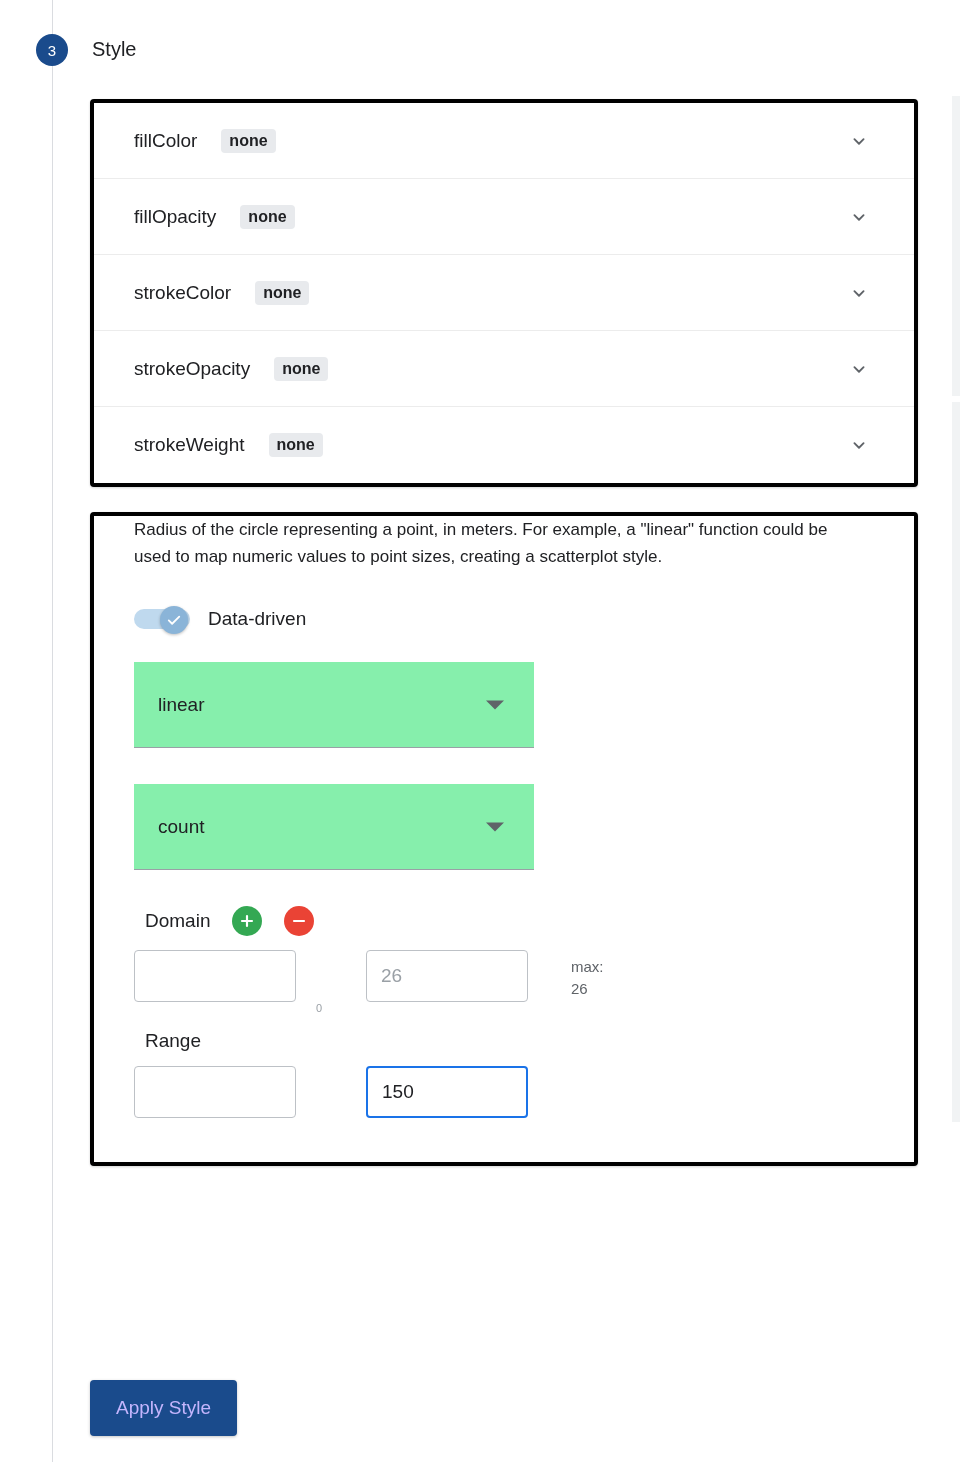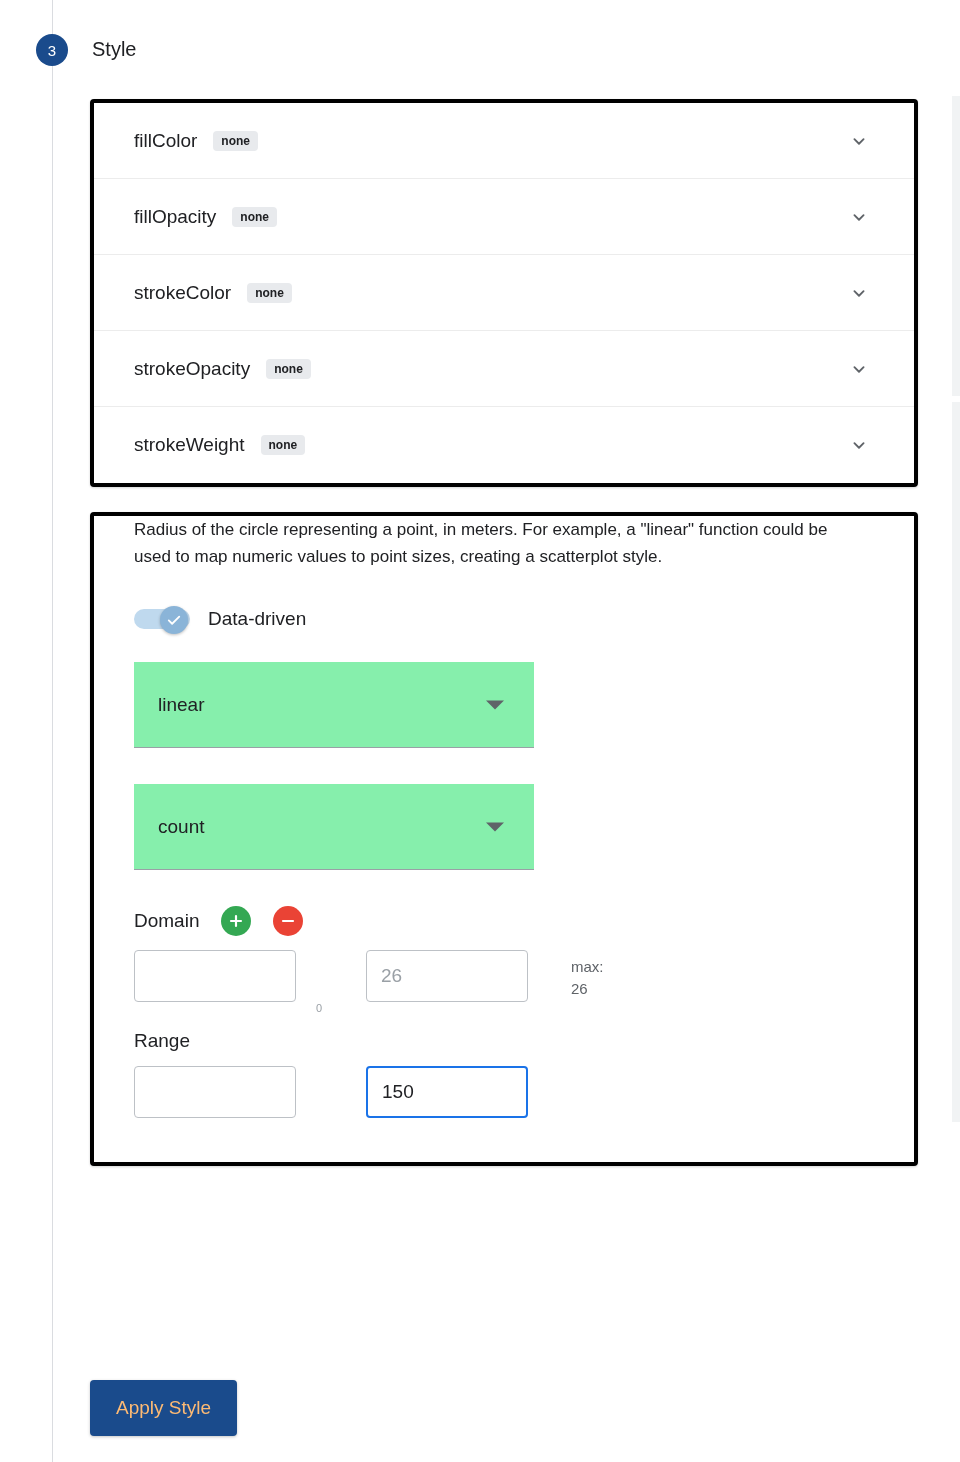--- a/index.html
+++ b/index.html
@@ -82,24 +82,24 @@
     box-sizing: border-box;
     border-bottom: 1px solid #ececec;
     cursor: pointer;
   }
   .style-row:last-child { border-bottom: none; }
   .style-row .row-label {
     font-size: 19px;
     color: #202124;
   }
   .pill {
-    margin-left: 16px;
+    margin-left: 24px;
     background: #e8eaed;
     color: #202124;
-    font-size: 12px;
+    font-size: 16px;
     font-weight: bold;
     border-radius: 4px;
     padding: 4px 8px;
     line-height: 1;
     display: inline-block;
   }
   .pill-blue {
     background: #1a4b8c;
     color: #ffffff;
   }
@@ -210,20 +210,21 @@
   
   .field-head {
     display: flex;
     align-items: center;
     margin-top: 28px;
     margin-bottom: 14px;
   }
   .field-head .fh-label {
     font-size: 19px;
     color: #202124;
+    margin-left: 11px;
   }
   .circle-btn {
     width: 30px;
     height: 30px;
     border-radius: 50%;
     margin-left: 22px;
     display: flex;
     align-items: center;
     justify-content: center;
     cursor: pointer;
@@ -273,21 +274,21 @@
     font-size: 11px;
     color: #9aa0a6;
   }
 
   
   .apply-btn {
     position: absolute;
     left: 90px;
     top: 1380px;
     background: #1a4b8c;
-    color: #fdba74;
+    color: #c4b5fd;
     font-size: 19px;
     font-family: "Liberation Sans", sans-serif;
     border: none;
     border-radius: 4px;
     padding: 8px 26px;
     height: 56px;
     cursor: pointer;
     box-shadow: 0 1px 3px rgba(60,64,67,0.3);
   }
 </style>

